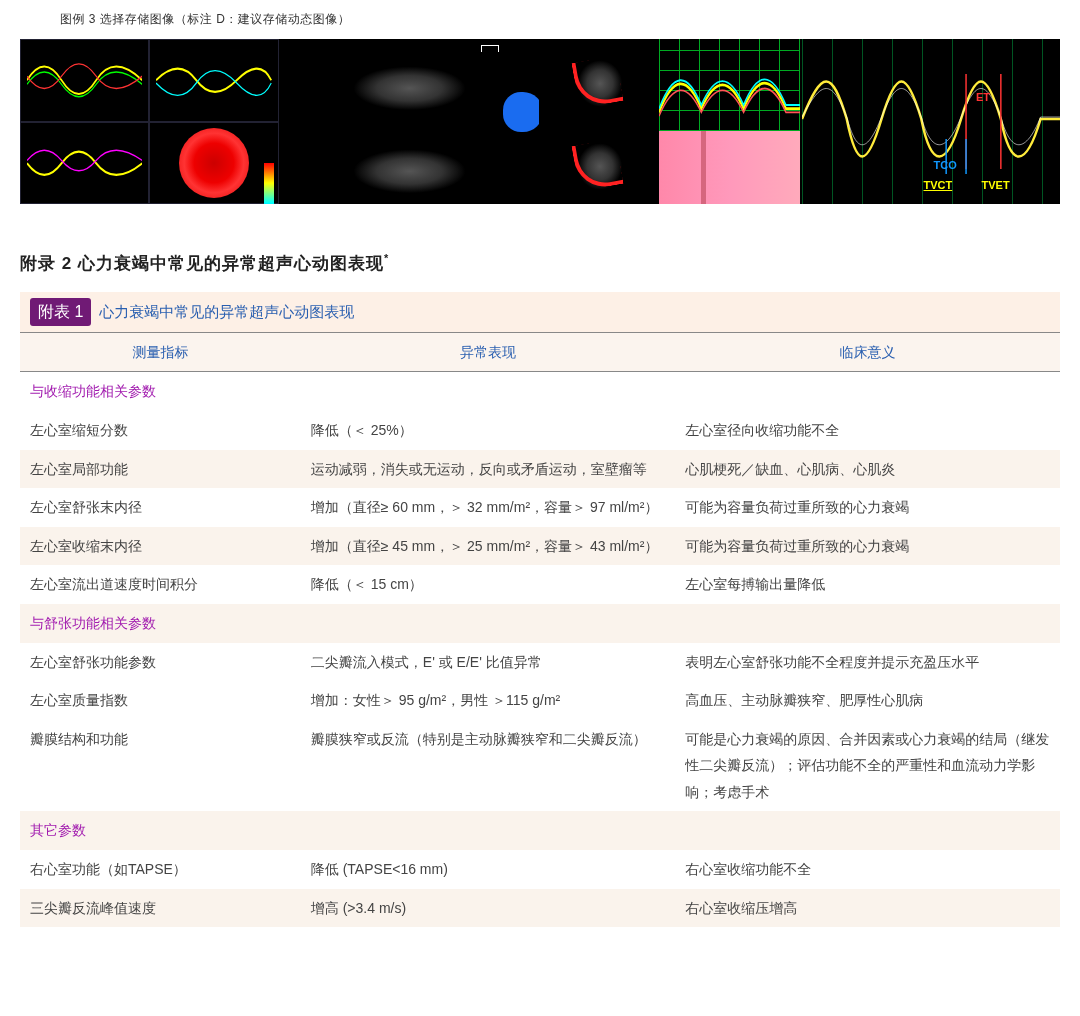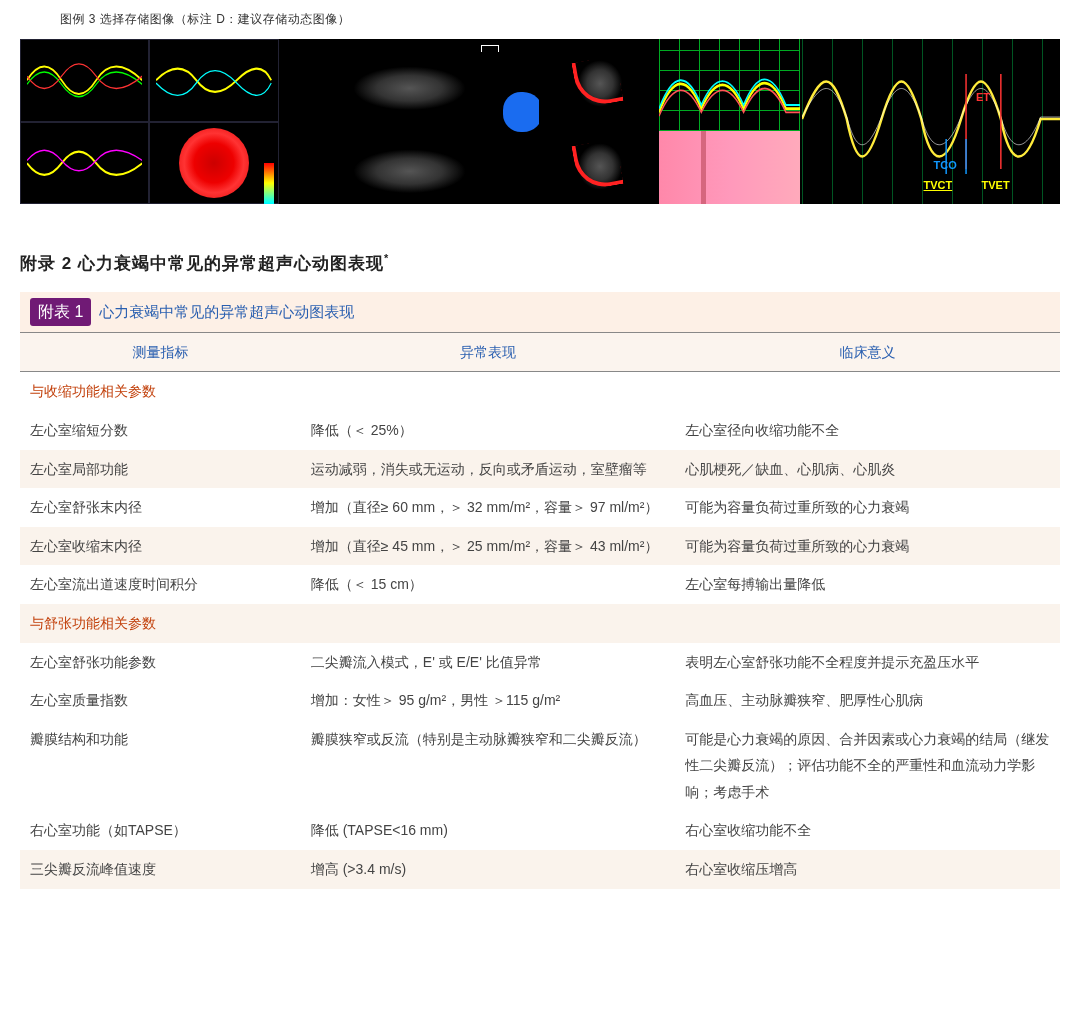--- a/index.html
+++ b/index.html
@@ -116,21 +116,21 @@
     padding:8px 10px;
     border-top:1px solid #888;
     border-bottom:1px solid #888;
   }
   table.main td{
     padding:6px 10px 6px 10px;
     vertical-align:top;
     line-height:1.9;
   }
   tr.section-row td{
-    color:#c2410c; font-weight:500;
+    color:#a21caf; font-weight:500;
     padding-left:10px;
   }
   tr.stripe{ background:#faf3ec; }
   td.col1{ width:27%; padding-left:30px; color:#444;}
   td.col2{ width:36%; color:#444;}
   td.col3{ width:37%; color:#444;}
   tr.section-row td.col1{ padding-left:10px; }
   .page-wrap{ position:relative; }
 </style>
 </head>
@@ -278,20 +278,23 @@
         <tr>
           <td class="col1">左心室质量指数</td>
           <td class="col2">增加：女性＞ 95 g/m²，男性 ＞115 g/m²</td>
           <td class="col3">高血压、主动脉瓣狭窄、肥厚性心肌病</td>
         </tr>
         <tr>
           <td class="col1">瓣膜结构和功能</td>
           <td class="col2">瓣膜狭窄或反流（特别是主动脉瓣狭窄和二尖瓣反流）</td>
           <td class="col3">可能是心力衰竭的原因、合并因素或心力衰竭的结局（继发性二尖瓣反流）；评估功能不全的严重性和血流动力学影响；考虑手术</td>
         </tr>
+        <tr class="section-row stripe">
+          <td class="col1" colspan="3">其它参数</td>
+        </tr>
         <tr>
           <td class="col1">右心室功能（如TAPSE）</td>
           <td class="col2">降低 (TAPSE&lt;16 mm)</td>
           <td class="col3">右心室收缩功能不全</td>
         </tr>
         <tr class="stripe">
           <td class="col1">三尖瓣反流峰值速度</td>
           <td class="col2">增高 (&gt;3.4 m/s)</td>
           <td class="col3">右心室收缩压增高</td>
         </tr>

